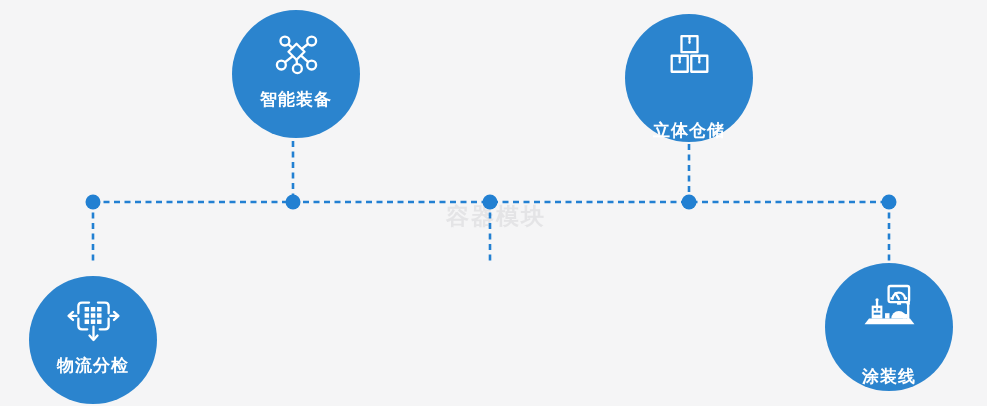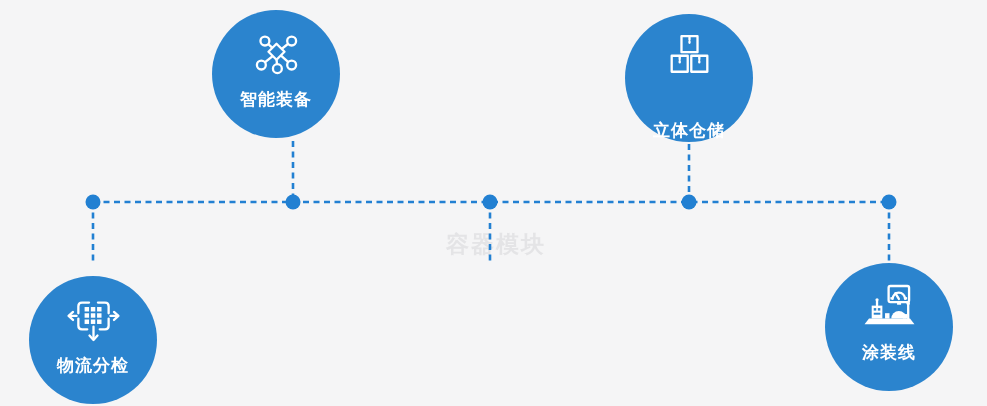--- a/index.html
+++ b/index.html
@@ -8,36 +8,36 @@
     --connector:#2280d2;
     --label-text:#ffffff;
     --watermark-text:#e4e4e6;
   }
   *{margin:0;padding:0;box-sizing:border-box;}
   body{background:var(--background);font-family:"Liberation Sans","DejaVu Sans",sans-serif;}
   .canvas{position:relative;width:987px;height:406px;background:var(--background);overflow:hidden;}
   .watermark{
     position:absolute;left:446px;top:201px;
     font-size:23px;letter-spacing:2px;color:var(--watermark-text);
-    font-weight:bold;user-select:none;margin-top:28px;
+    font-weight:bold;user-select:none;
   }
   .connectors{position:absolute;left:0;top:0;width:987px;height:406px;}
   .dash{stroke:var(--connector);stroke-width:2.6;stroke-dasharray:6 4.5;fill:none;}
   .dot{fill:var(--connector);}
   .node{
     position:absolute;width:128px;height:128px;border-radius:50%;
     background:var(--node-fill);
     display:flex;flex-direction:column;align-items:center;
     padding-top:15px;
   }
-  .n1{left:212px;top:10px;}
+  .n1{left:232px;top:10px;}
   .n2{left:625px;top:14px;justify-content:space-between;}
   .n3{left:29px;top:276px;}
   .n4{left:426px;top:266px;}
-  .n5{left:825px;top:263px;}
+  .n5{left:825px;top:263px;gap:24px;}
   .icon{width:57px;height:57px;display:block;}
   .label{
     margin-top:6px;color:var(--label-text);
     font-size:17px;font-weight:bold;letter-spacing:1px;white-space:nowrap;
   }
   .st{stroke:#fff;stroke-width:2.6;fill:none;stroke-linecap:round;stroke-linejoin:round;}
   .kb{fill:var(--node-fill);}
   .kbf{fill:var(--node-fill);stroke:none;}
   .fw{fill:#fff;stroke:none;}
 </style>

